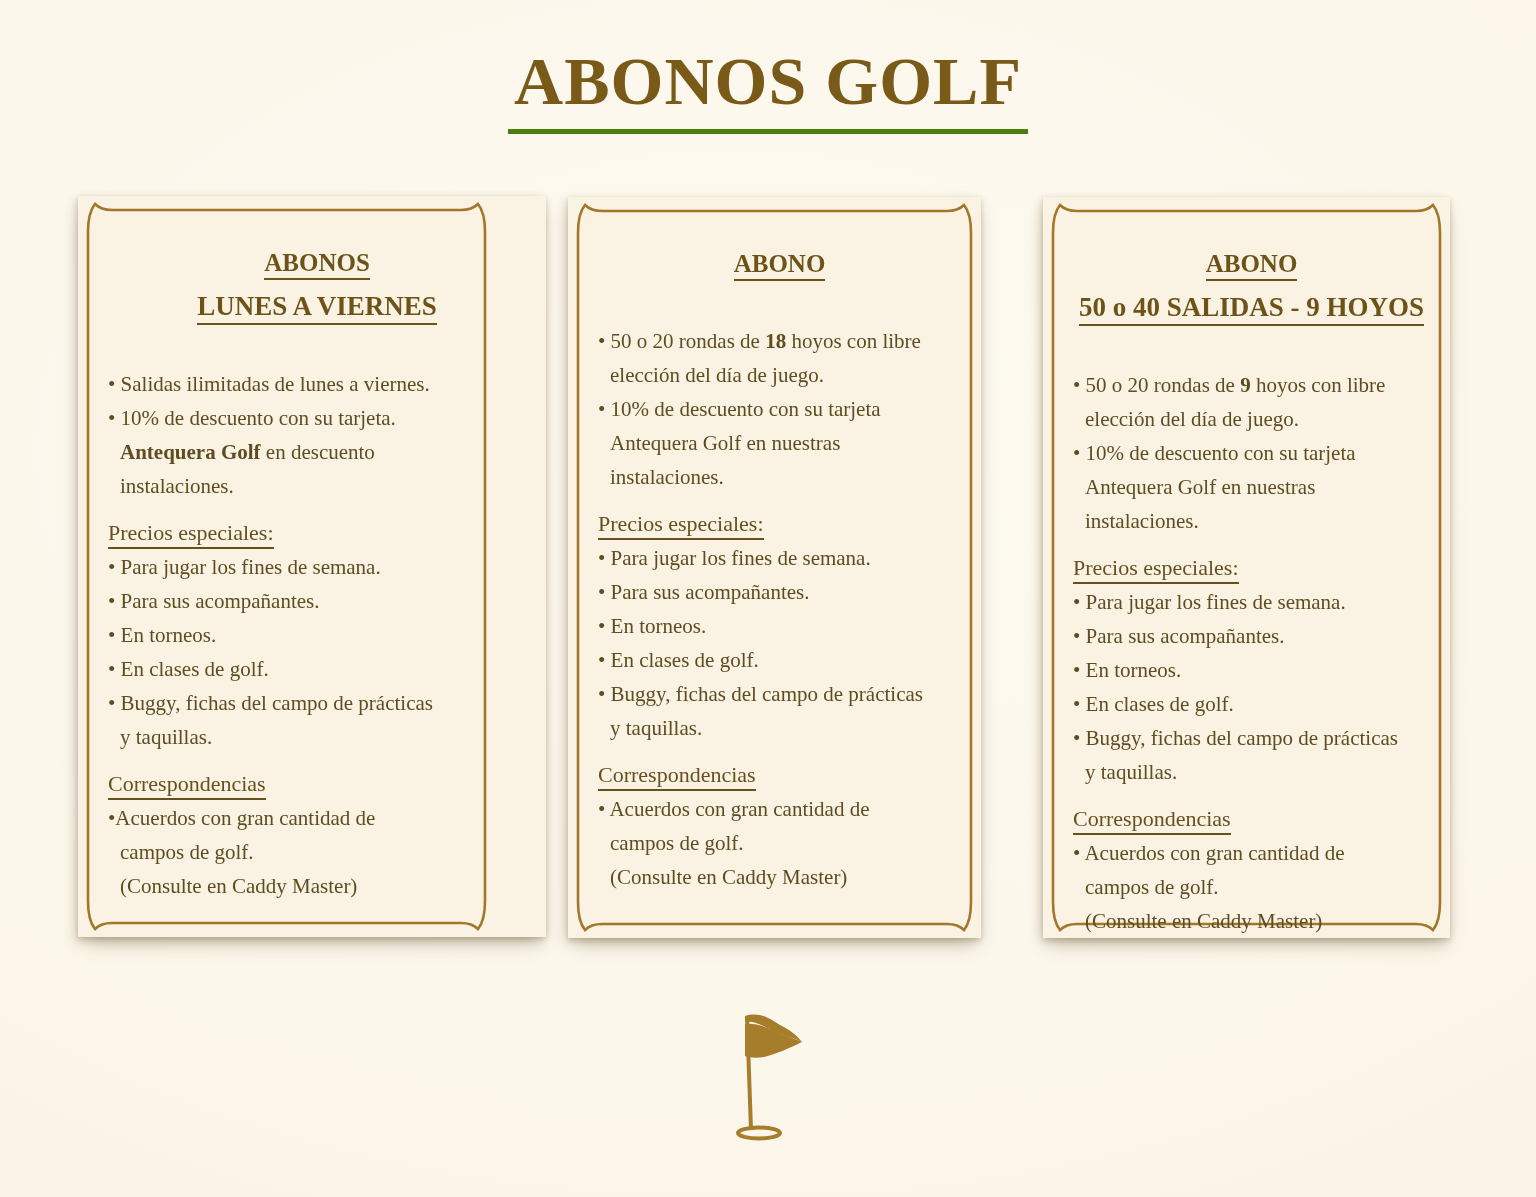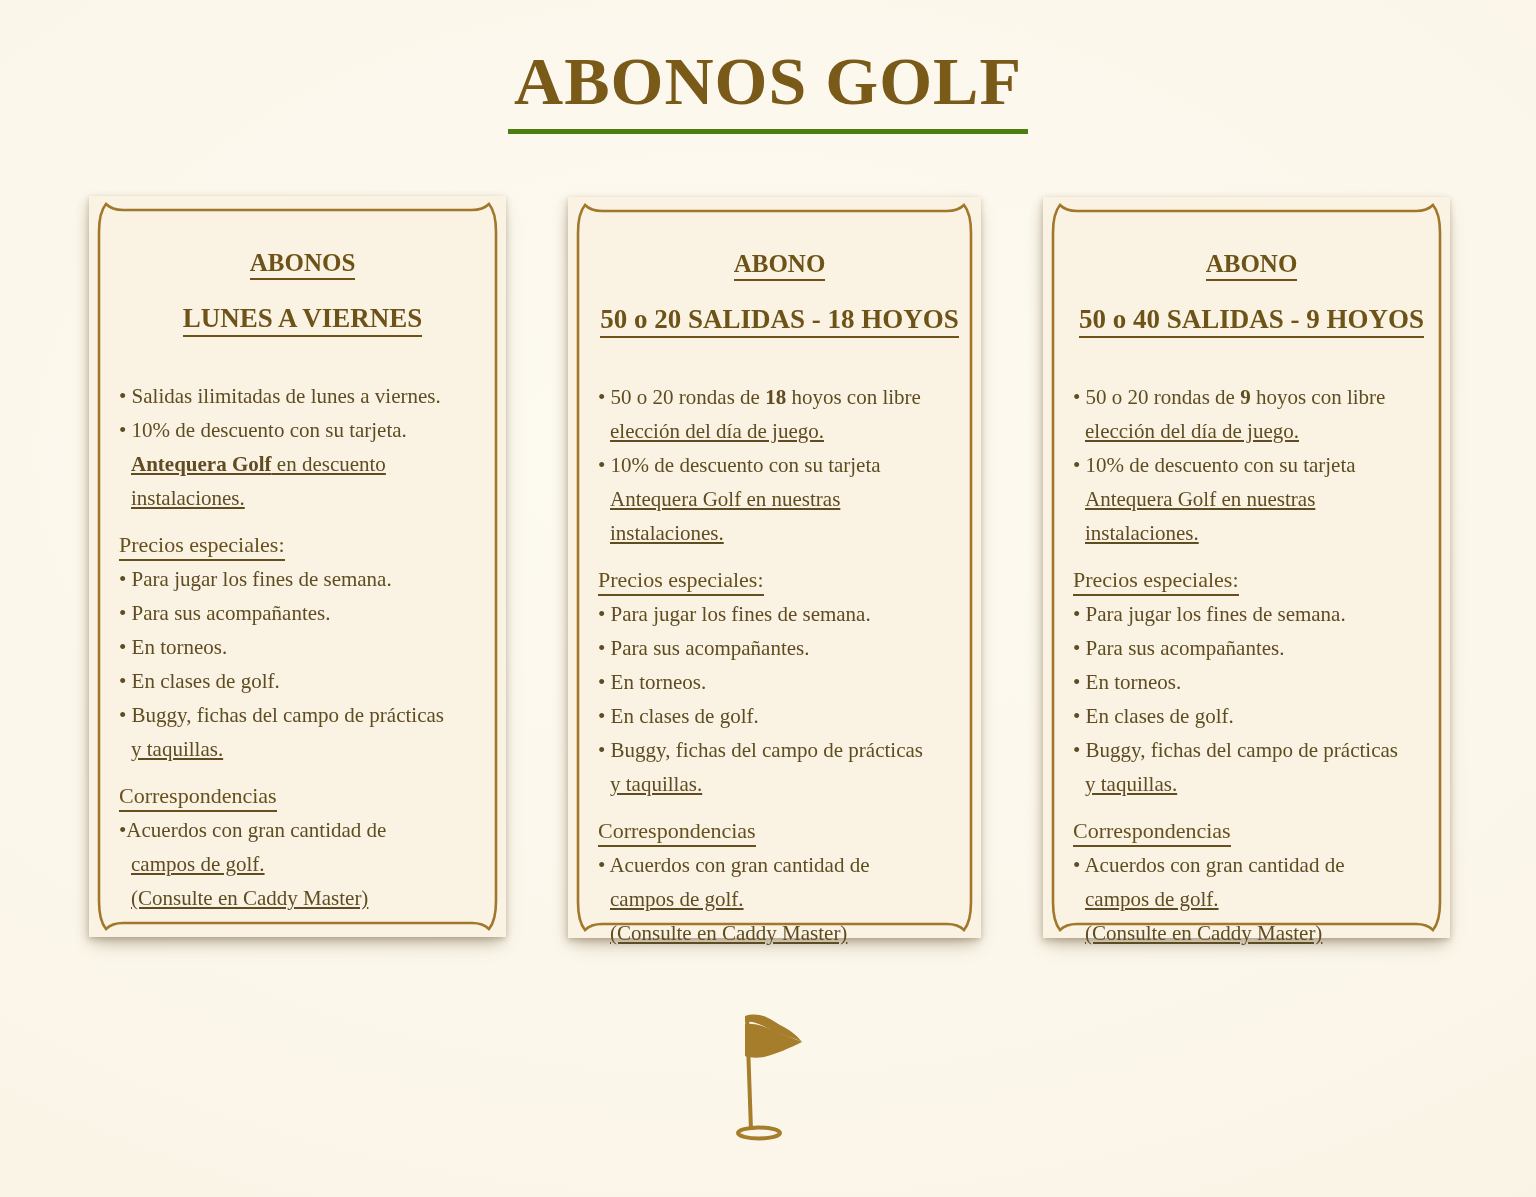--- a/index.html
+++ b/index.html
@@ -11,34 +11,34 @@
   }
   .page-title-wrap{position:absolute;top:46px;left:0;width:100%;text-align:center;}
   .page-title-text{
     display:inline-block;font-size:68px;font-weight:bold;letter-spacing:1px;
     color:#7a5a18;border-bottom:5px solid #4d7c0f;padding:0 6px 12px 6px;line-height:1.05;
   }
   .card{
     position:absolute;top:196px;height:741px;background:#faf2e3;
     box-shadow:0 10px 18px -6px rgba(122,104,72,.45), 0 2px 5px rgba(122,104,72,.28), -3px 4px 10px rgba(122,104,72,.18);
   }
-  .card-1{left:89px;width:417px;}
+  .card-1{left:78px;width:468px;}
   .card-2{left:568px;width:413px;top:197px;}
   .card-3{left:1043px;width:407px;top:197px;}
   .frame{position:absolute;left:0;top:0;pointer-events:none;}
   .content{position:relative;padding:52px 20px 0 30px;color:#5f4c21;}
   .head{text-align:center;color:#6d5317;font-weight:bold;}
   .hl1{font-size:25px;line-height:30px;}
-  .hl2{font-size:27px;line-height:32px;margin-top:24px;font-family:Liberation Serif, serif;}
+  .hl2{font-size:27px;line-height:32px;margin-top:12px;font-family:Liberation Serif, serif;}
   .ul{border-bottom:2px solid currentColor;padding-bottom:2px;}
   .section{margin-top:13px;}
   .section.first{margin-top:45px;}
   .section-title{font-size:22px;font-weight:normal;line-height:34px;color:#66501d;}
   .line{font-size:21px;line-height:34px;}
-  .line.cont{padding-left:12px;text-decoration:underline;}
+  .line.cont{padding-left:12px;}
   .line strong{font-weight:bold;}
   .flag{position:absolute;left:720px;top:1010px;}
 </style>
 </head>
 <body>
 
 <div class="page-title-wrap">
   <span class="page-title-text">ABONOS GOLF</span>
 </div>
 
@@ -75,21 +75,20 @@
         </div>
       </div>
     </div>
     <div class="card card-2">
       <svg class="frame" width="413" height="741" viewBox="0 0 413 741">
         <path d="M 34 14 L 379 14 C 387 14 393 11 396 8 C 401 14 403 22 403 36 L 403 705 C 403 719 401 727 396 733 C 393 730 387 727 379 727 L 34 727 C 26 727 20 730 17 733 C 12 727 10 719 10 705 L 10 36 C 10 22 12 14 17 8 C 20 11 26 14 34 14 Z" fill="none" stroke="#a1782b" stroke-width="2.6"></path>
       </svg>
       <div class="content">
         <div class="head">
           <div class="hl1"><span class="ul">ABONO</span></div>
-          <div class="hl2"><span class="ul">50 o 20 SALIDAS - 18 HOYOS</span></div>
         </div>
         <div class="section first">
           <div class="line"><span>• 50 o 20 rondas de </span><strong>18</strong><span> hoyos con libre</span></div>
           <div class="line cont">elección del día de juego.</div>
           <div class="line">• 10% de descuento con su tarjeta</div>
           <div class="line cont">Antequera Golf en nuestras</div>
           <div class="line cont">instalaciones.</div>
         </div>
         <div class="section">
           <div class="section-title"><span class="ul">Precios especiales:</span></div>

